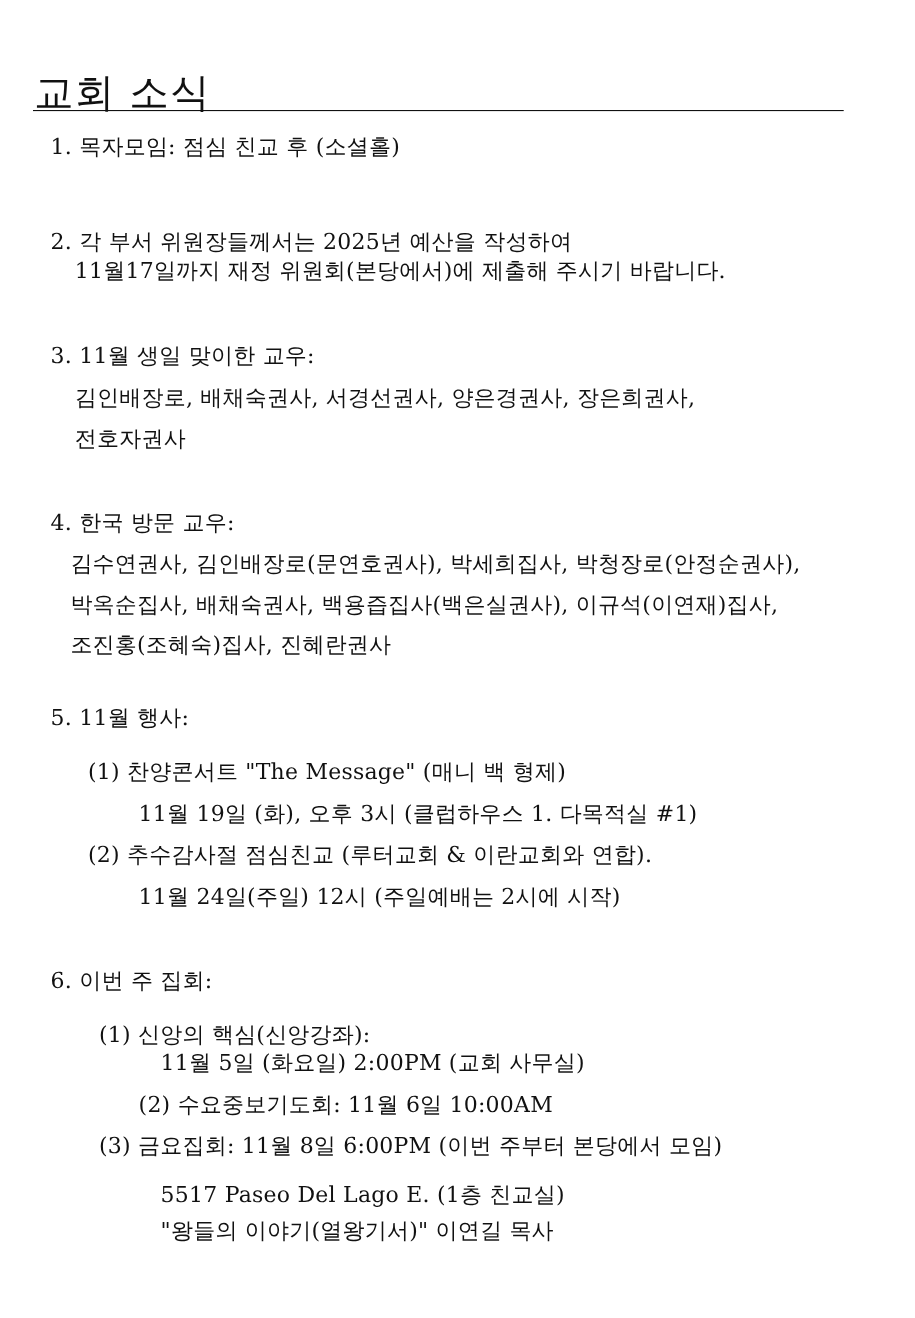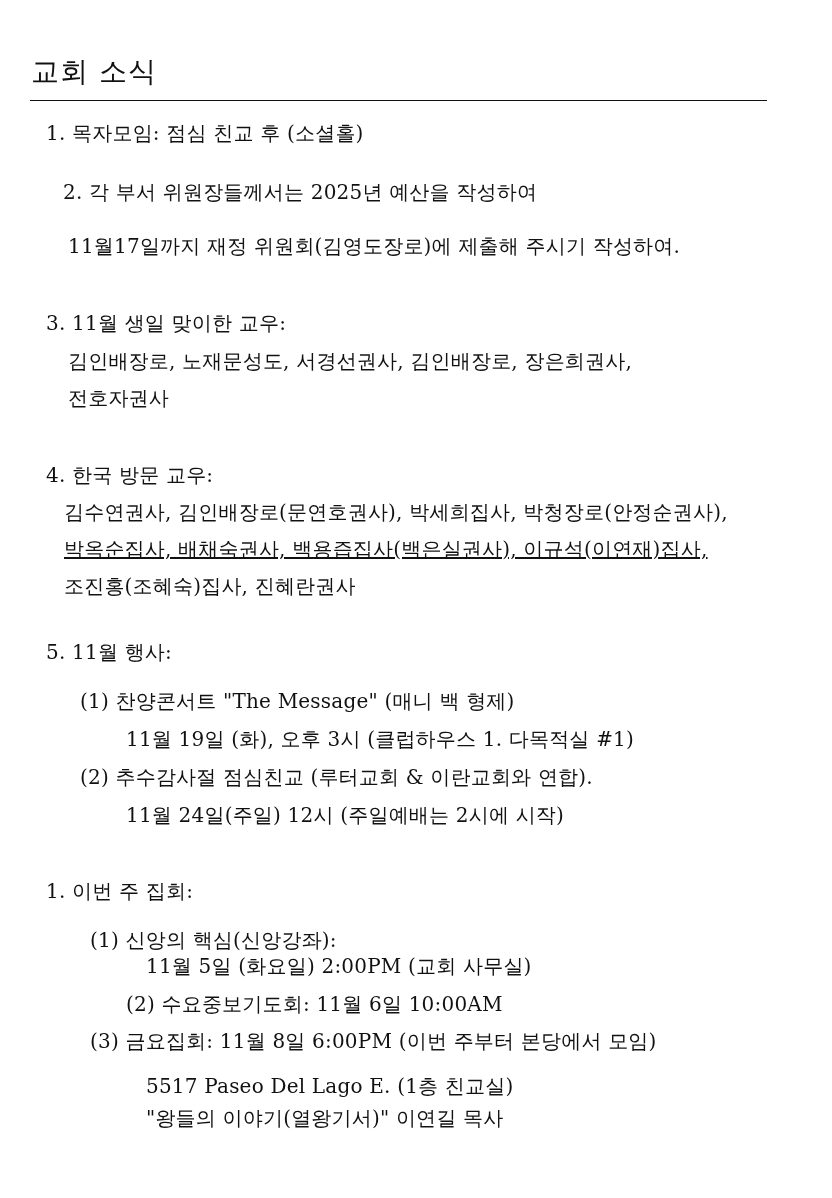--- a/index.html
+++ b/index.html
@@ -2,60 +2,60 @@
 <html><head>
   <meta charset="utf-8">
   <style>
     html, body { margin: 0; padding: 0; background: #ffffff; }
     body {
       width: 832px; height: 1198px; position: relative; overflow: hidden;
       font-family: "DejaVu Serif", "Liberation Serif", serif;
       color: #111111;
     }
     .title {
-      position: absolute; left: 31px; top: 52px;
+      position: absolute; left: 31px; top: 65px;
       font-family: "DejaVu Sans", "Liberation Sans", sans-serif;
-      font-size: 28px; line-height: 40px; letter-spacing: 1px;
+      font-size: 36px; line-height: 40px; letter-spacing: 1px;
     }
     .rule {
       position: absolute; left: 30px; top: 100px; width: 737px; height: 0;
       border-top: 1.5px solid #111111;
     }
     .line {
       position: absolute; white-space: nowrap;
       font-size: 20px; line-height: 30px; letter-spacing: 0.2px;
     }
   </style>
 </head>
 <body>
 
 <div>
   <div class="title">교회 소식</div>
   <div class="rule"></div>
 
   <div class="line" style="left:46px; top:118px;">1. 목자모임: 점심 친교 후 (소셜홀)</div>
 
-  <div class="line" style="left:46px; top:177px;margin-left:17px;">2. 각 부서 위원장들께서는 2025년 예산을 작성하여</div>
-  <div class="line" style="left:68px; top:231px;">11월17일까지 재정 위원회(김영도장로)에 제출해 주시기 작성하여.</div>
+  <div class="line" style="left:46px; top:204px;">2. 각 부서 위원장들께서는 2025년 예산을 작성하여</div>
+  <div class="line" style="left:68px; top:231px;">11월17일까지 재정 위원회(본당에서)에 제출해 주시기 바랍니다.</div>
 
   <div class="line" style="left:46px; top:308px;">3. 11월 생일 맞이한 교우:</div>
-  <div class="line" style="left:68px; top:346px;">김인배장로, 노재문성도, 서경선권사, 김인배장로, 장은희권사,</div>
+  <div class="line" style="left:68px; top:346px;">김인배장로, 배채숙권사, 서경선권사, 양은경권사, 장은희권사,</div>
   <div class="line" style="left:68px; top:383px;">전호자권사</div>
 
   <div class="line" style="left:46px; top:460px;">4. 한국 방문 교우:</div>
   <div class="line" style="left:64px; top:497px;">김수연권사, 김인배장로(문연호권사), 박세희집사, 박청장로(안정순권사),</div>
-  <div class="line" style="left:64px; top:534px;text-decoration:underline;">박옥순집사, 배채숙권사, 백용즙집사(백은실권사), 이규석(이연재)집사,</div>
+  <div class="line" style="left:64px; top:534px;">박옥순집사, 배채숙권사, 백용즙집사(백은실권사), 이규석(이연재)집사,</div>
   <div class="line" style="left:64px; top:571px;">조진홍(조혜숙)집사, 진혜란권사</div>
 
   <div class="line" style="left:46px; top:637px;">5. 11월 행사:</div>
   <div class="line" style="left:80px; top:686px;">(1) 찬양콘서트 "The Message" (매니 백 형제)</div>
   <div class="line" style="left:126px; top:724px;">11월 19일 (화), 오후 3시 (클럽하우스 1. 다목적실 #1)</div>
   <div class="line" style="left:80px; top:762px;">(2) 추수감사절 점심친교 (루터교회 &amp; 이란교회와 연합).</div>
   <div class="line" style="left:126px; top:800px;">11월 24일(주일) 12시 (주일예배는 2시에 시작)</div>
 
-  <div class="line" style="left:46px; top:876px;">1. 이번 주 집회:</div>
+  <div class="line" style="left:46px; top:876px;">6. 이번 주 집회:</div>
   <div class="line" style="left:90px; top:925px;">(1) 신앙의 핵심(신앙강좌):</div>
   <div class="line" style="left:146px; top:951px;">11월 5일 (화요일) 2:00PM (교회 사무실)</div>
   <div class="line" style="left:90px; top:989px;margin-left:36px;">(2) 수요중보기도회: 11월 6일 10:00AM</div>
   <div class="line" style="left:146px; top:1027px;margin-top:44px;">5517 Paseo Del Lago E. (1층 친교실)</div>
   <div class="line" style="left:90px; top:1026px;">(3) 금요집회: 11월 8일 6:00PM (이번 주부터 본당에서 모임)</div>
   <div class="line" style="left:146px; top:1103px;">"왕들의 이야기(열왕기서)" 이연길 목사</div>
 </div>
 
 </body></html>

